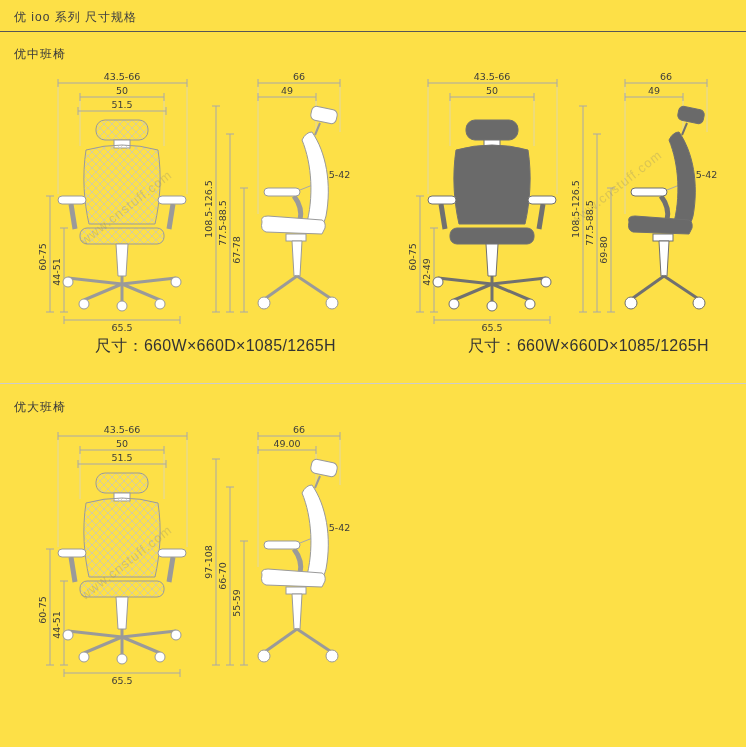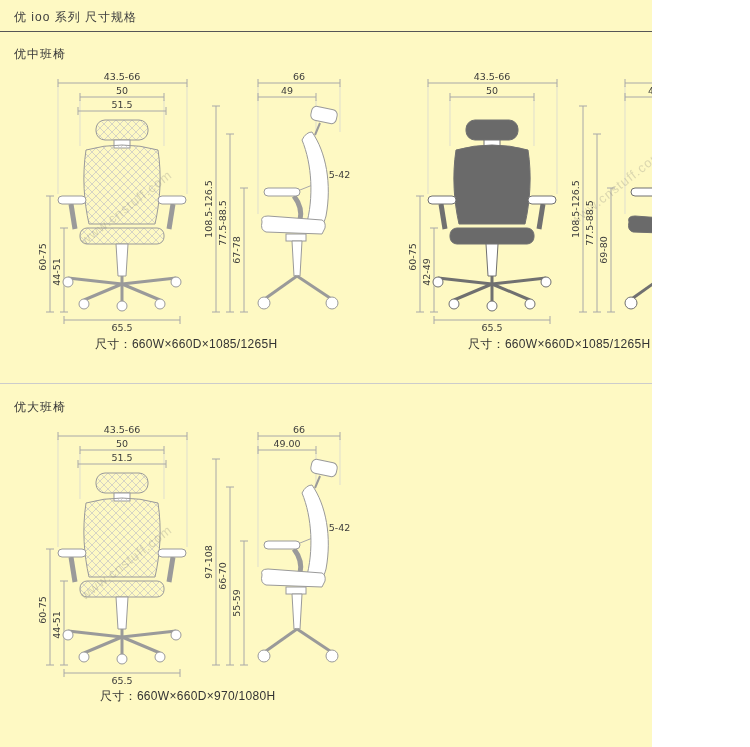--- a/index.html
+++ b/index.html
@@ -1,23 +1,23 @@
 <!DOCTYPE html>
 <html><head>
 <meta charset="utf-8">
 <style>
   *{margin:0;padding:0;box-sizing:border-box}
   html,body{background:#fff}
   body{font-family:"Liberation Sans","DejaVu Sans",sans-serif;color:#333}
-  .page{position:relative;width:652px;height:747px;background:#fef9c3;overflow:hidden}
+  .page{position:relative;width:746px;height:747px;background:#fde047;overflow:hidden}
   .page-title{position:absolute;left:14px;top:9px;font-size:12px;color:#404040;letter-spacing:1px}
   .rule-dark{position:absolute;left:0;right:0;top:31px;height:1px;background:#565656}
   .rule-light{position:absolute;left:0;right:0;top:383px;height:1px;background:#ccc}
   .section-title{position:absolute;font-size:12px;color:#3a3a3a;letter-spacing:1px}
-  .caption{position:absolute;font-size:12px;color:#333;letter-spacing:.3px}
+  .caption{position:absolute;font-size:16px;color:#333;letter-spacing:.3px}
   svg.diagram{position:absolute;overflow:visible}
   svg text{font-family:"DejaVu Sans",sans-serif;font-size:9.5px;fill:#3c3c3c}
   .dim line{stroke:#a8a8a8;stroke-width:1}
   .ext line{stroke:#d2d2d2;stroke-width:.7}
   .watermark{position:absolute;font-size:13px;color:rgba(120,120,120,.26);transform:rotate(-38deg);letter-spacing:1px;white-space:nowrap}
 </style>
 </head>
 <body>
 
 <svg width="0" height="0" style="position:absolute" aria-hidden="true">
@@ -282,19 +282,18 @@
     </g>
     <text class="dlabel" x="91" y="8" text-anchor="middle">66</text>
     <text class="dlabel" x="79" y="22" text-anchor="middle">49.00</text>
     <text class="dlabel" x="4" y="137" text-anchor="middle" transform="rotate(-90 4 137)">97-108</text>
     <text class="dlabel" x="18" y="151" text-anchor="middle" transform="rotate(-90 18 151)">66-70</text>
     <text class="dlabel" x="32" y="178" text-anchor="middle" transform="rotate(-90 32 178)">55-59</text>
     <text class="dlabel" x="124" y="106" text-anchor="middle">37.5-42</text>
     <use href="#chair-side" style="--uph:#fff;--ln:#9a9a9a"></use>
   </svg>
 
-  <div class="caption" style="left:100px;top:688px">尺寸：660W×660D×970/1080H</div>
 
   <div class="watermark" style="left:70px;top:200px">www.cnstuff.com</div>
   <div class="watermark" style="left:560px;top:180px">www.cnstuff.com</div>
   <div class="watermark" style="left:70px;top:555px">www.cnstuff.com</div>
 
 </div>
 
 </body></html>

